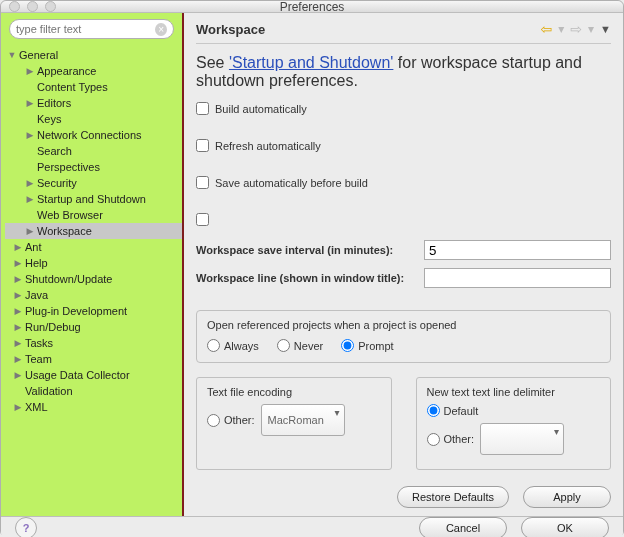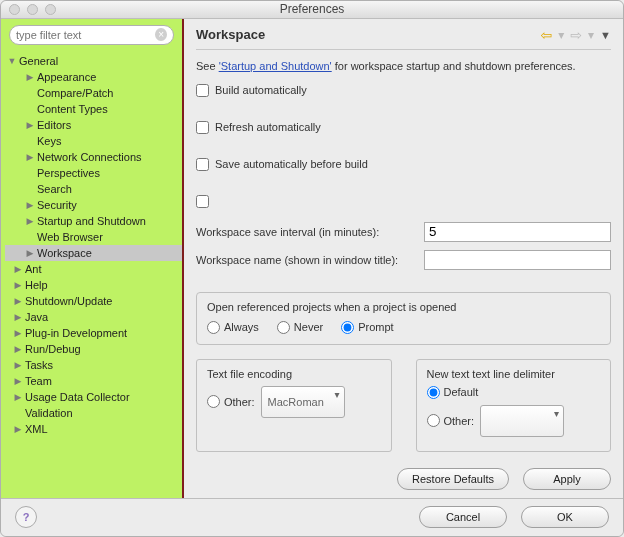--- a/index.html
+++ b/index.html
@@ -20,27 +20,27 @@
 .disclosure { width: 10px; height: 10px; margin-right: 2px; display: inline-flex; align-items: center; justify-content: center; color: #7a7a7a; font-size: 9px; }
 .tree-item .label { font-size: 11px; color: #222; }
 .content { flex: 1; display: flex; flex-direction: column; padding: 8px 12px 8px 12px; }
 .header { display: flex; align-items: center; justify-content: space-between; border-bottom: 1px solid #c8c8c8; padding-bottom: 6px; }
 .header h1 { font-size: 13px; font-weight: bold; }
 .nav { display: flex; align-items: center; gap: 6px; font-size: 12px; }
 .arrow { font-size: 14px; }
 .arrow.yellow { color: #e0a800; }
 .arrow.grey { color: #bbb; }
 .menu { color: #555; font-size: 11px; }
-.desc { margin: 10px 0 12px 0; font-size: 11px; color: #333; }
+.desc { margin: 10px 0 12px 0; font-size: 16px; color: #333; }
 .desc a { color: #2a4fbb; text-decoration: underline; }
 .checkboxes { display: flex; flex-direction: column; gap: 24px; margin-bottom: 14px; }
 .check { display: flex; align-items: center; gap: 6px; }
 .check input { width: 13px; height: 13px; }
 .row { display: flex; align-items: center; gap: 8px; margin-bottom: 8px; }
-.row label { min-width: 220px; }
+.row label { min-width: 220px; font-weight: bold; }
 .row input.text { border: 1px solid #aaa; height: 20px; padding: 0 4px; background: #fff; }
 fieldset { border: 1px solid #c0c0c0; border-radius: 3px; padding: 8px 10px; margin-top: 6px; }
 fieldset .legend { font-size: 11px; color: #333; margin-bottom: 6px; }
 .radios { display: flex; gap: 18px; }
 .radio { display: flex; align-items: center; gap: 4px; }
 .fieldsets { display: flex; gap: 24px; margin-top: 8px; }
 .fieldsets fieldset { flex: 1; }
 .encrow { display: flex; align-items: center; gap: 6px; margin-bottom: 6px; }
 .select { border: 1px solid #aaa; height: 32px; background: linear-gradient(#fff,#eee); border-radius: 3px; padding: 0 16px 0 6px; color: #666; position: relative; min-width: 84px; display: inline-flex; align-items: center; }
 .select::after { content: "▾"; position: absolute; right: 4px; top: 2px; color: #666; font-size: 10px; }
@@ -73,41 +73,38 @@
       <div class="tree">
         <div class="tree-item" style="padding-left:2px">
             <span class="disclosure">▼</span>
             <span class="label">General</span>
           </div>
         <div class="tree-item" style="padding-left:20px">
             <span class="disclosure">▶</span>
             <span class="label">Appearance</span>
           </div>
         <div class="tree-item" style="padding-left:32px">
-            <span class="label">Compare/Patch</span>
-          </div>
-        <div class="tree-item" style="padding-left:32px">
             <span class="label">Content Types</span>
           </div>
         <div class="tree-item" style="padding-left:20px">
             <span class="disclosure">▶</span>
             <span class="label">Editors</span>
           </div>
         <div class="tree-item" style="padding-left:32px">
             <span class="label">Keys</span>
           </div>
         <div class="tree-item" style="padding-left:20px">
             <span class="disclosure">▶</span>
             <span class="label">Network Connections</span>
           </div>
         <div class="tree-item" style="padding-left:32px">
+            <span class="label">Search</span>
+          </div>
+        <div class="tree-item" style="padding-left:32px">
             <span class="label">Perspectives</span>
-          </div>
-        <div class="tree-item" style="padding-left:32px">
-            <span class="label">Search</span>
           </div>
         <div class="tree-item" style="padding-left:20px">
             <span class="disclosure">▶</span>
             <span class="label">Security</span>
           </div>
         <div class="tree-item" style="padding-left:20px">
             <span class="disclosure">▶</span>
             <span class="label">Startup and Shutdown</span>
           </div>
         <div class="tree-item" style="padding-left:32px">
@@ -195,21 +192,21 @@
         <label class="check">
             <input type="checkbox" style="">
           </label>
       </div>
 
       <div class="row">
         <label>Workspace save interval (in minutes):</label>
         <input class="text" style="flex: 1 1 0%;" value="5">
       </div>
       <div class="row">
-        <label>Workspace name (shown in window title):</label>
+        <label>Workspace line (shown in window title):</label>
         <input class="text" style="flex: 1 1 0%;" value="">
       </div>
 
       <div class="group">
         <div class="glabel">Open referenced projects when a project is opened</div>
         <div class="radios">
           <label class="radio">
               <input type="radio" name="openref" style="">
               <span>Always</span>
             </label>

